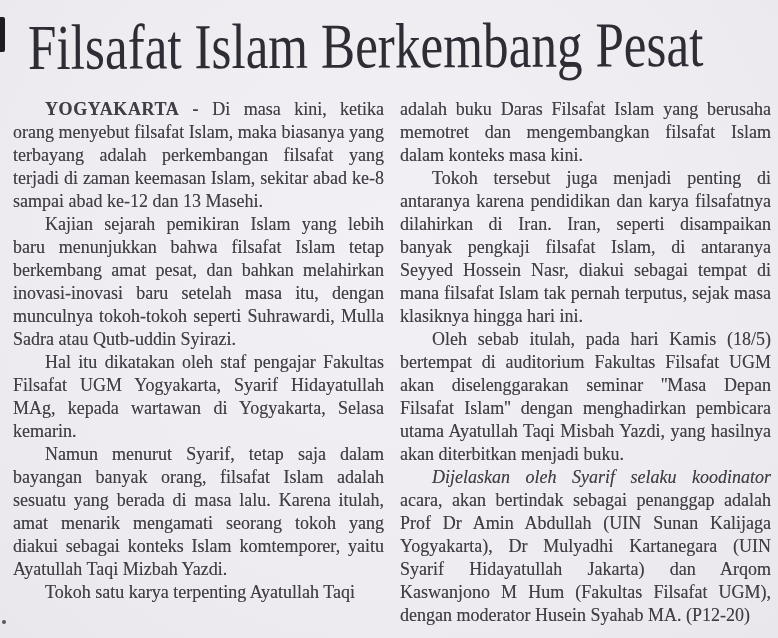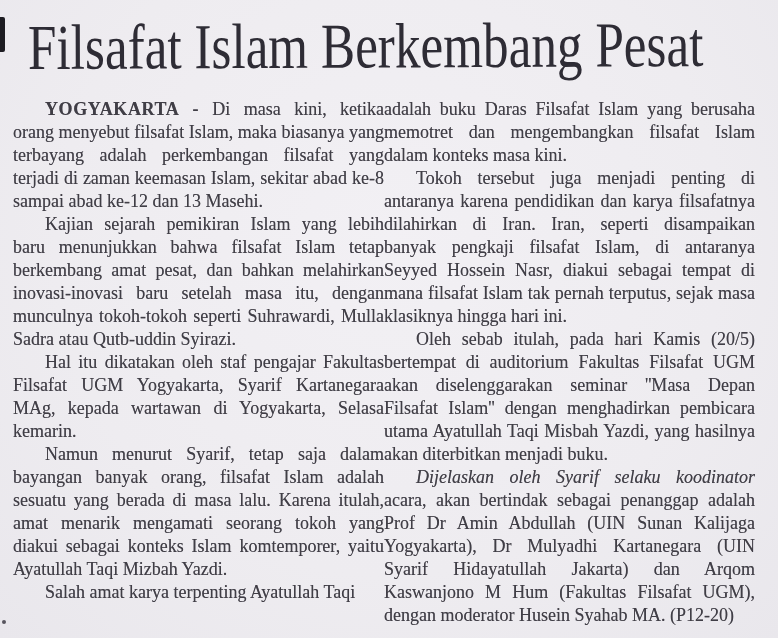--- a/index.html
+++ b/index.html
@@ -23,20 +23,21 @@
     font-weight: 400;
     line-height: 1.05;
     white-space: nowrap;
     color: #2e2c35;
     transform: scaleX(0.8) rotate(-0.2deg);
     transform-origin: 0 50%;
     letter-spacing: 0;
   }
   .columns {
     display: flex;
+    gap: 16px;
     padding: 0 7px 0 13px;
   }
   .col {
     flex: 0 0 371px;
     width: 371px;
     font-size: 18px;
     line-height: 23px;
     text-align: justify;
     color: #403e46;
     text-shadow: 0 0 0.5px rgba(62, 60, 70, 0.55);
@@ -75,26 +76,26 @@
   <div class="artifact-strip"></div>
   <div class="artifact-dot"></div>
 
   <h1 class="headline">Filsafat Islam Berkembang Pesat</h1>
 
   <div class="columns">
 
     <div class="col">
       <p class="para indent"><span class="dateline">YOGYAKARTA -</span><span> Di masa kini, ketika orang menyebut filsafat Islam, maka biasanya yang terbayang adalah perkembangan filsafat yang terjadi di zaman keemasan Islam, sekitar abad ke-8 sampai abad ke-12 dan 13 Masehi.</span></p>
       <p class="para indent">Kajian sejarah pemikiran Islam yang lebih baru menunjukkan bahwa filsafat Islam tetap berkembang amat pesat, dan bahkan melahirkan inovasi-inovasi baru setelah masa itu, dengan munculnya tokoh-tokoh seperti Suhrawardi, Mulla Sadra atau Qutb-uddin Syirazi.</p>
-      <p class="para indent">Hal itu dikatakan oleh staf pengajar Fakultas Filsafat UGM Yogyakarta, Syarif Kartanegara MAg, kepada wartawan di Yogyakarta, Selasa kemarin.</p>
+      <p class="para indent">Hal itu dikatakan oleh staf pengajar Fakultas Filsafat UGM Yogyakarta, Syarif Hidayatullah MAg, kepada wartawan di Yogyakarta, Selasa kemarin.</p>
       <p class="para indent">Namun menurut Syarif, tetap saja dalam bayangan banyak orang, filsafat Islam adalah sesuatu yang berada di masa lalu. Karena itulah, amat menarik mengamati seorang tokoh yang diakui sebagai konteks Islam komtemporer, yaitu Ayatullah Taqi Mizbah Yazdi.</p>
-      <p class="para indent">Salah amat karya terpenting Ayatullah Taqi</p>
+      <p class="para indent">Tokoh satu karya terpenting Ayatullah Taqi</p>
     </div>
 
     <div class="col">
       <p class="para">adalah buku Daras Filsafat Islam yang berusaha memotret dan mengembangkan filsafat Islam dalam konteks masa kini.</p>
       <p class="para indent">Tokoh tersebut juga menjadi penting di antaranya karena pendidikan dan karya filsafatnya dilahirkan di Iran. Iran, seperti disampaikan banyak pengkaji filsafat Islam, di antaranya Seyyed Hossein Nasr, diakui sebagai tempat di mana filsafat Islam tak pernah terputus, sejak masa klasiknya hingga hari ini.</p>
-      <p class="para indent">Oleh sebab itulah, pada hari Kamis (20/5) bertempat di auditorium Fakultas Filsafat UGM akan diselenggarakan seminar ''Masa Depan Filsafat Islam'' dengan menghadirkan pembicara utama Ayatullah Taqi Misbah Yazdi, yang hasilnya akan diterbitkan menjadi buku.</p>
+      <p class="para indent">Oleh sebab itulah, pada hari Kamis (18/5) bertempat di auditorium Fakultas Filsafat UGM akan diselenggarakan seminar ''Masa Depan Filsafat Islam'' dengan menghadirkan pembicara utama Ayatullah Taqi Misbah Yazdi, yang hasilnya akan diterbitkan menjadi buku.</p>
       <p class="para indent"><span class="italic-lead">Dijelaskan oleh Syarif selaku koodinator</span><span> acara, akan bertindak sebagai penanggap adalah Prof Dr Amin Abdullah (UIN Sunan Kalijaga Yogyakarta), Dr Mulyadhi Kartanegara (UIN Syarif Hidayatullah Jakarta) dan Arqom Kaswanjono M Hum (Fakultas Filsafat UGM), dengan moderator Husein Syahab MA. (P12-20)</span></p>
     </div>
 
   </div>
 </div>
 
 </body></html>

